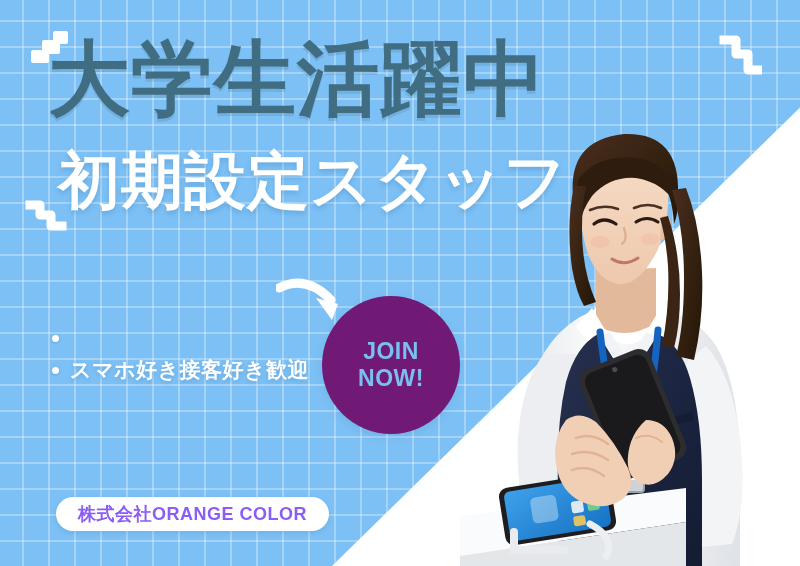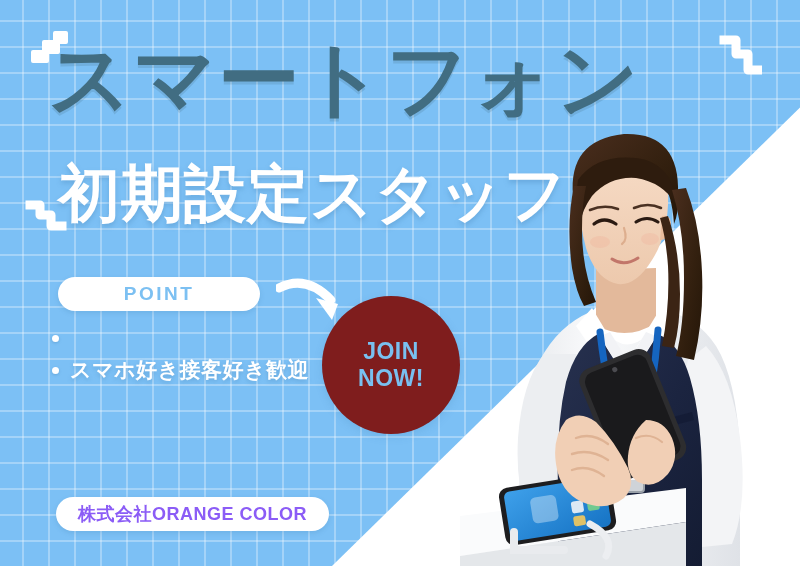--- a/index.html
+++ b/index.html
@@ -64,21 +64,21 @@
     line-height: 1;
     font-weight: bold;
     color: #416d82;
     letter-spacing: 1px;
     white-space: nowrap;
     text-shadow: 0 3px 0 rgba(60,100,120,0.18);
   }
   .title-sub {
     position: absolute;
     left: 58px;
-    top: 163px;
+    top: 150px;
     font-size: 62px;
     line-height: 1;
     font-weight: bold;
     color: #ffffff;
     letter-spacing: 1px;
     white-space: nowrap;
     text-shadow: 0 3px 5px rgba(70,130,180,0.35);
   }
 
   
@@ -143,21 +143,21 @@
   }
 
   
   .join-circle {
     position: absolute;
     left: 322px;
     top: 296px;
     width: 138px;
     height: 138px;
     border-radius: 50%;
-    background: #7f1d1d;
+    background: #701a75;
     display: flex;
     flex-direction: column;
     align-items: center;
     justify-content: center;
     box-shadow: 0 3px 8px rgba(60,120,170,0.18);
   }
   .join-circle span {
     color: #79c0f0;
     font-weight: bold;
     font-size: 23px;
@@ -329,26 +329,23 @@
       <path d="M6 10 L16 10 L16 20 L27 20 L27 31 L38 31" fill="none" stroke="#ffffff" stroke-width="9" stroke-linejoin="round" stroke-linecap="square"></path>
     </svg>
   </div>
 
   <div class="zig" style="left:718px; top:32px;">
     <svg width="44" height="48" viewBox="0 0 44 48" xmlns="http://www.w3.org/2000/svg">
       <path d="M6 8 L18 8 L18 22 L30 22 L30 38 L40 38" fill="none" stroke="#ffffff" stroke-width="9" stroke-linejoin="round" stroke-linecap="square"></path>
     </svg>
   </div>
 
-  <div class="title-main">スマートフォン</div>
+  <div class="title-main">大学生活躍中</div>
   <div class="title-sub">初期設定スタッフ</div>
 
-  <div class="point-pill">
-    <span>POINT</span>
-  </div>
 
   <div class="arrow">
     <svg viewBox="0 0 78 48" xmlns="http://www.w3.org/2000/svg">
       <path d="M3 12 Q30 -2 55 24" fill="none" stroke="#ffffff" stroke-width="9" stroke-linecap="round"></path>
       <path d="M40 22 L62 28 L56 44 Z" fill="#ffffff"></path>
     </svg>
   </div>
 
   <ul class="bullets">
     <li>

